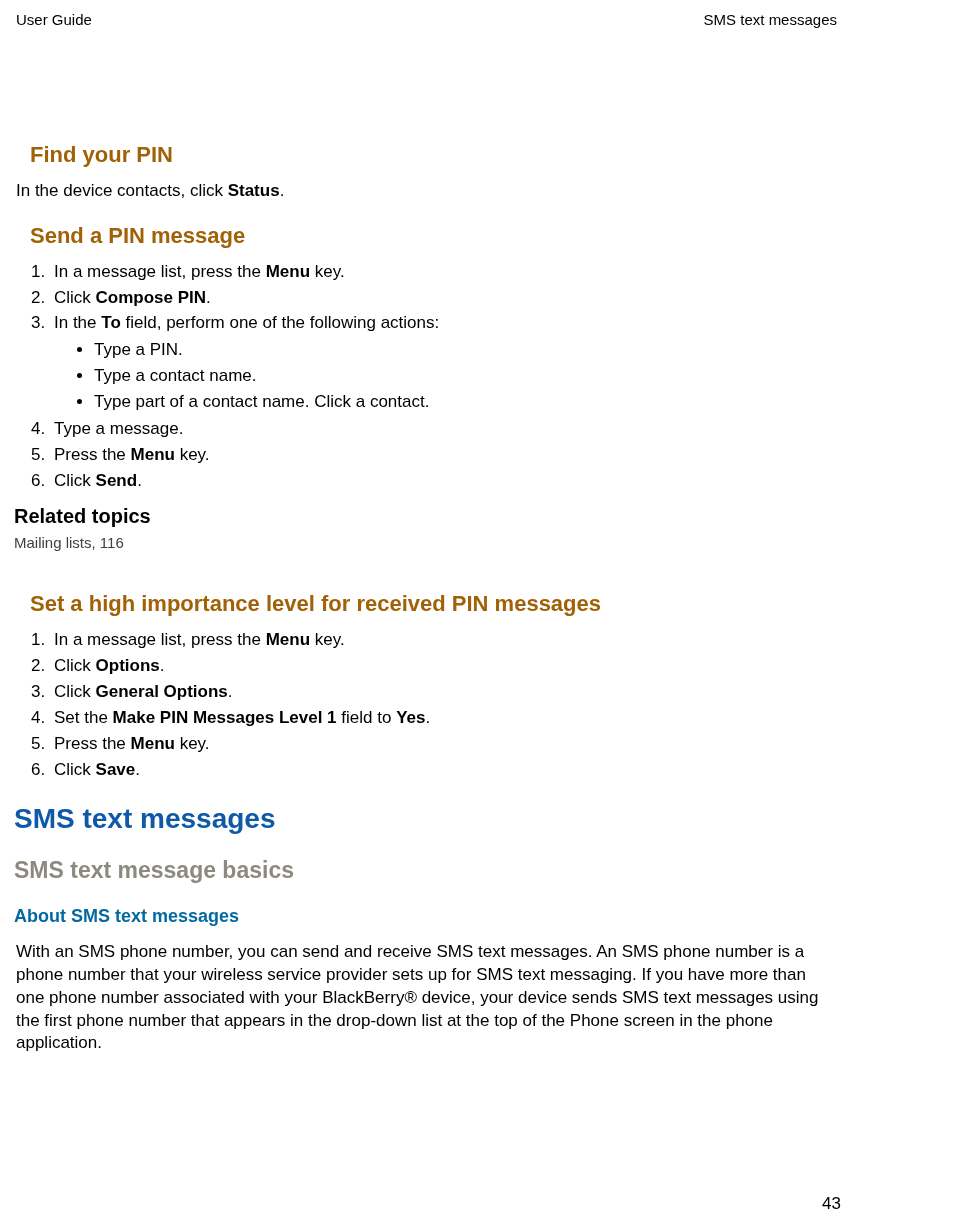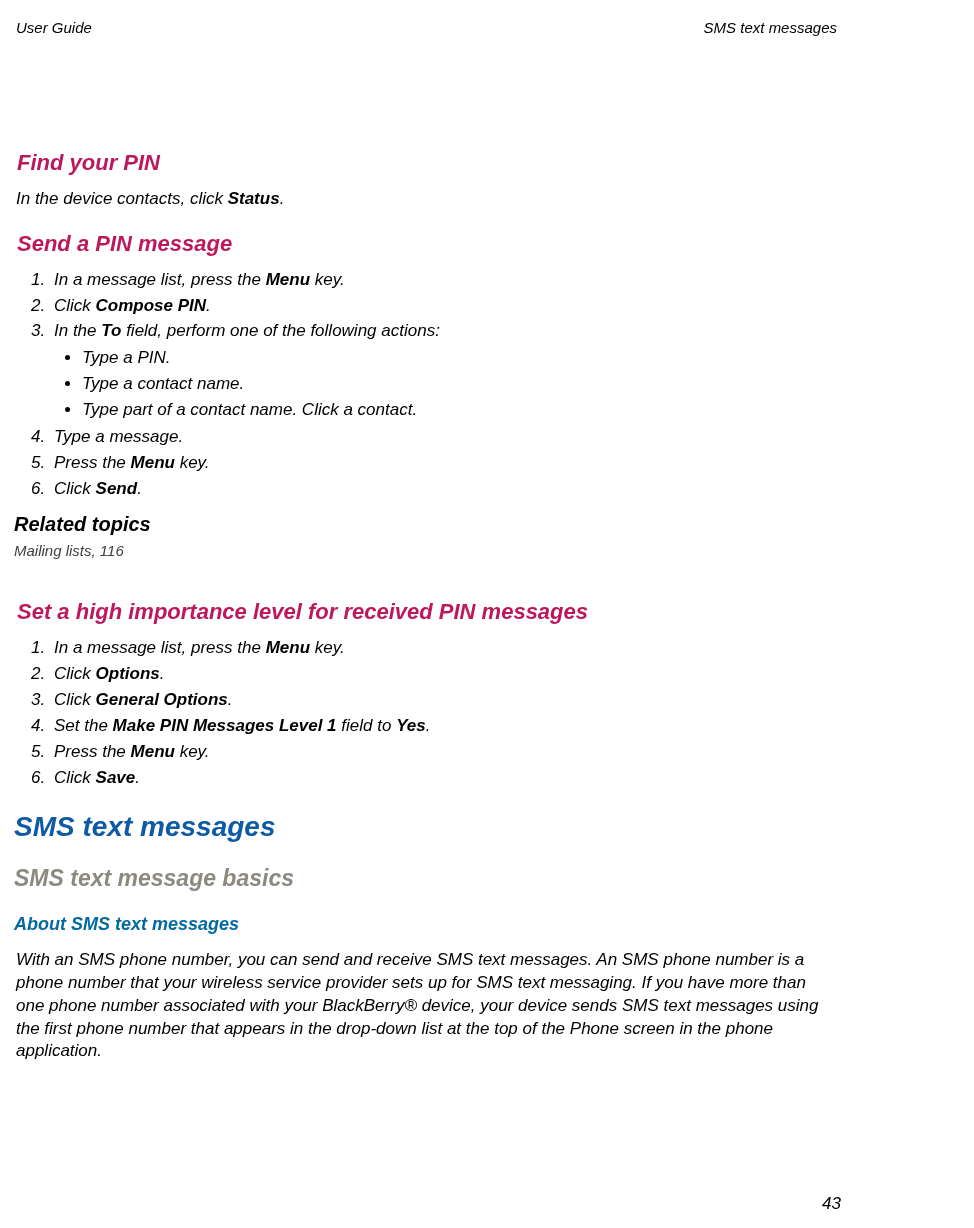--- a/index.html
+++ b/index.html
@@ -8,39 +8,38 @@
     background: #ffffff;
     color: #000000;
     font-family: "Segoe UI", "Helvetica Neue", Arial, sans-serif;
     font-size: 17px;
     line-height: 1.35;
   }
   .page {
     width: 853px;
     height: 1228px;
     box-sizing: border-box;
-    padding: 18px 14px 0 14px;
+    padding: 10px 14px 0 14px;
     position: relative;
-    font-style: italic;
   }
   .header-row {
     display: flex;
     justify-content: space-between;
     font-weight: 400;
     font-size: 15px;
     padding: 0 2px;
   }
   .spacer-top {
     height: 110px;
   }
   h2.section-title {
-    margin: 0 0 10px 3px;
+    margin: 0 0 10px 16px;
     font-size: 22px;
     font-weight: 700;
-    color: #be185d;
+    color: #a16207;
   }
   h1.main-title {
     margin: 18px 0 14px 0;
     font-size: 28px;
     font-weight: 700;
     color: #0f5aa6;
   }
   h2.sub-title {
     margin: 18px 0 18px 0;
     font-size: 23px;
@@ -65,21 +64,21 @@
   ol.steps > li {
     margin: 3px 0;
     padding-left: 4px;
   }
   ul.bullets {
     margin: 4px 0 4px 0;
     padding-left: 28px;
     list-style: disc;
   }
   ul.bullets > li {
-    margin: 3px 0;
+    margin: 3px 12px;
   }
   b { font-weight: 700; text-align: center; }
   .related-heading {
     margin: 10px 0 2px 0;
     font-size: 20px;
     font-weight: 700;
   }
   .related-link {
     color: #404040;
     font-size: 15px;

